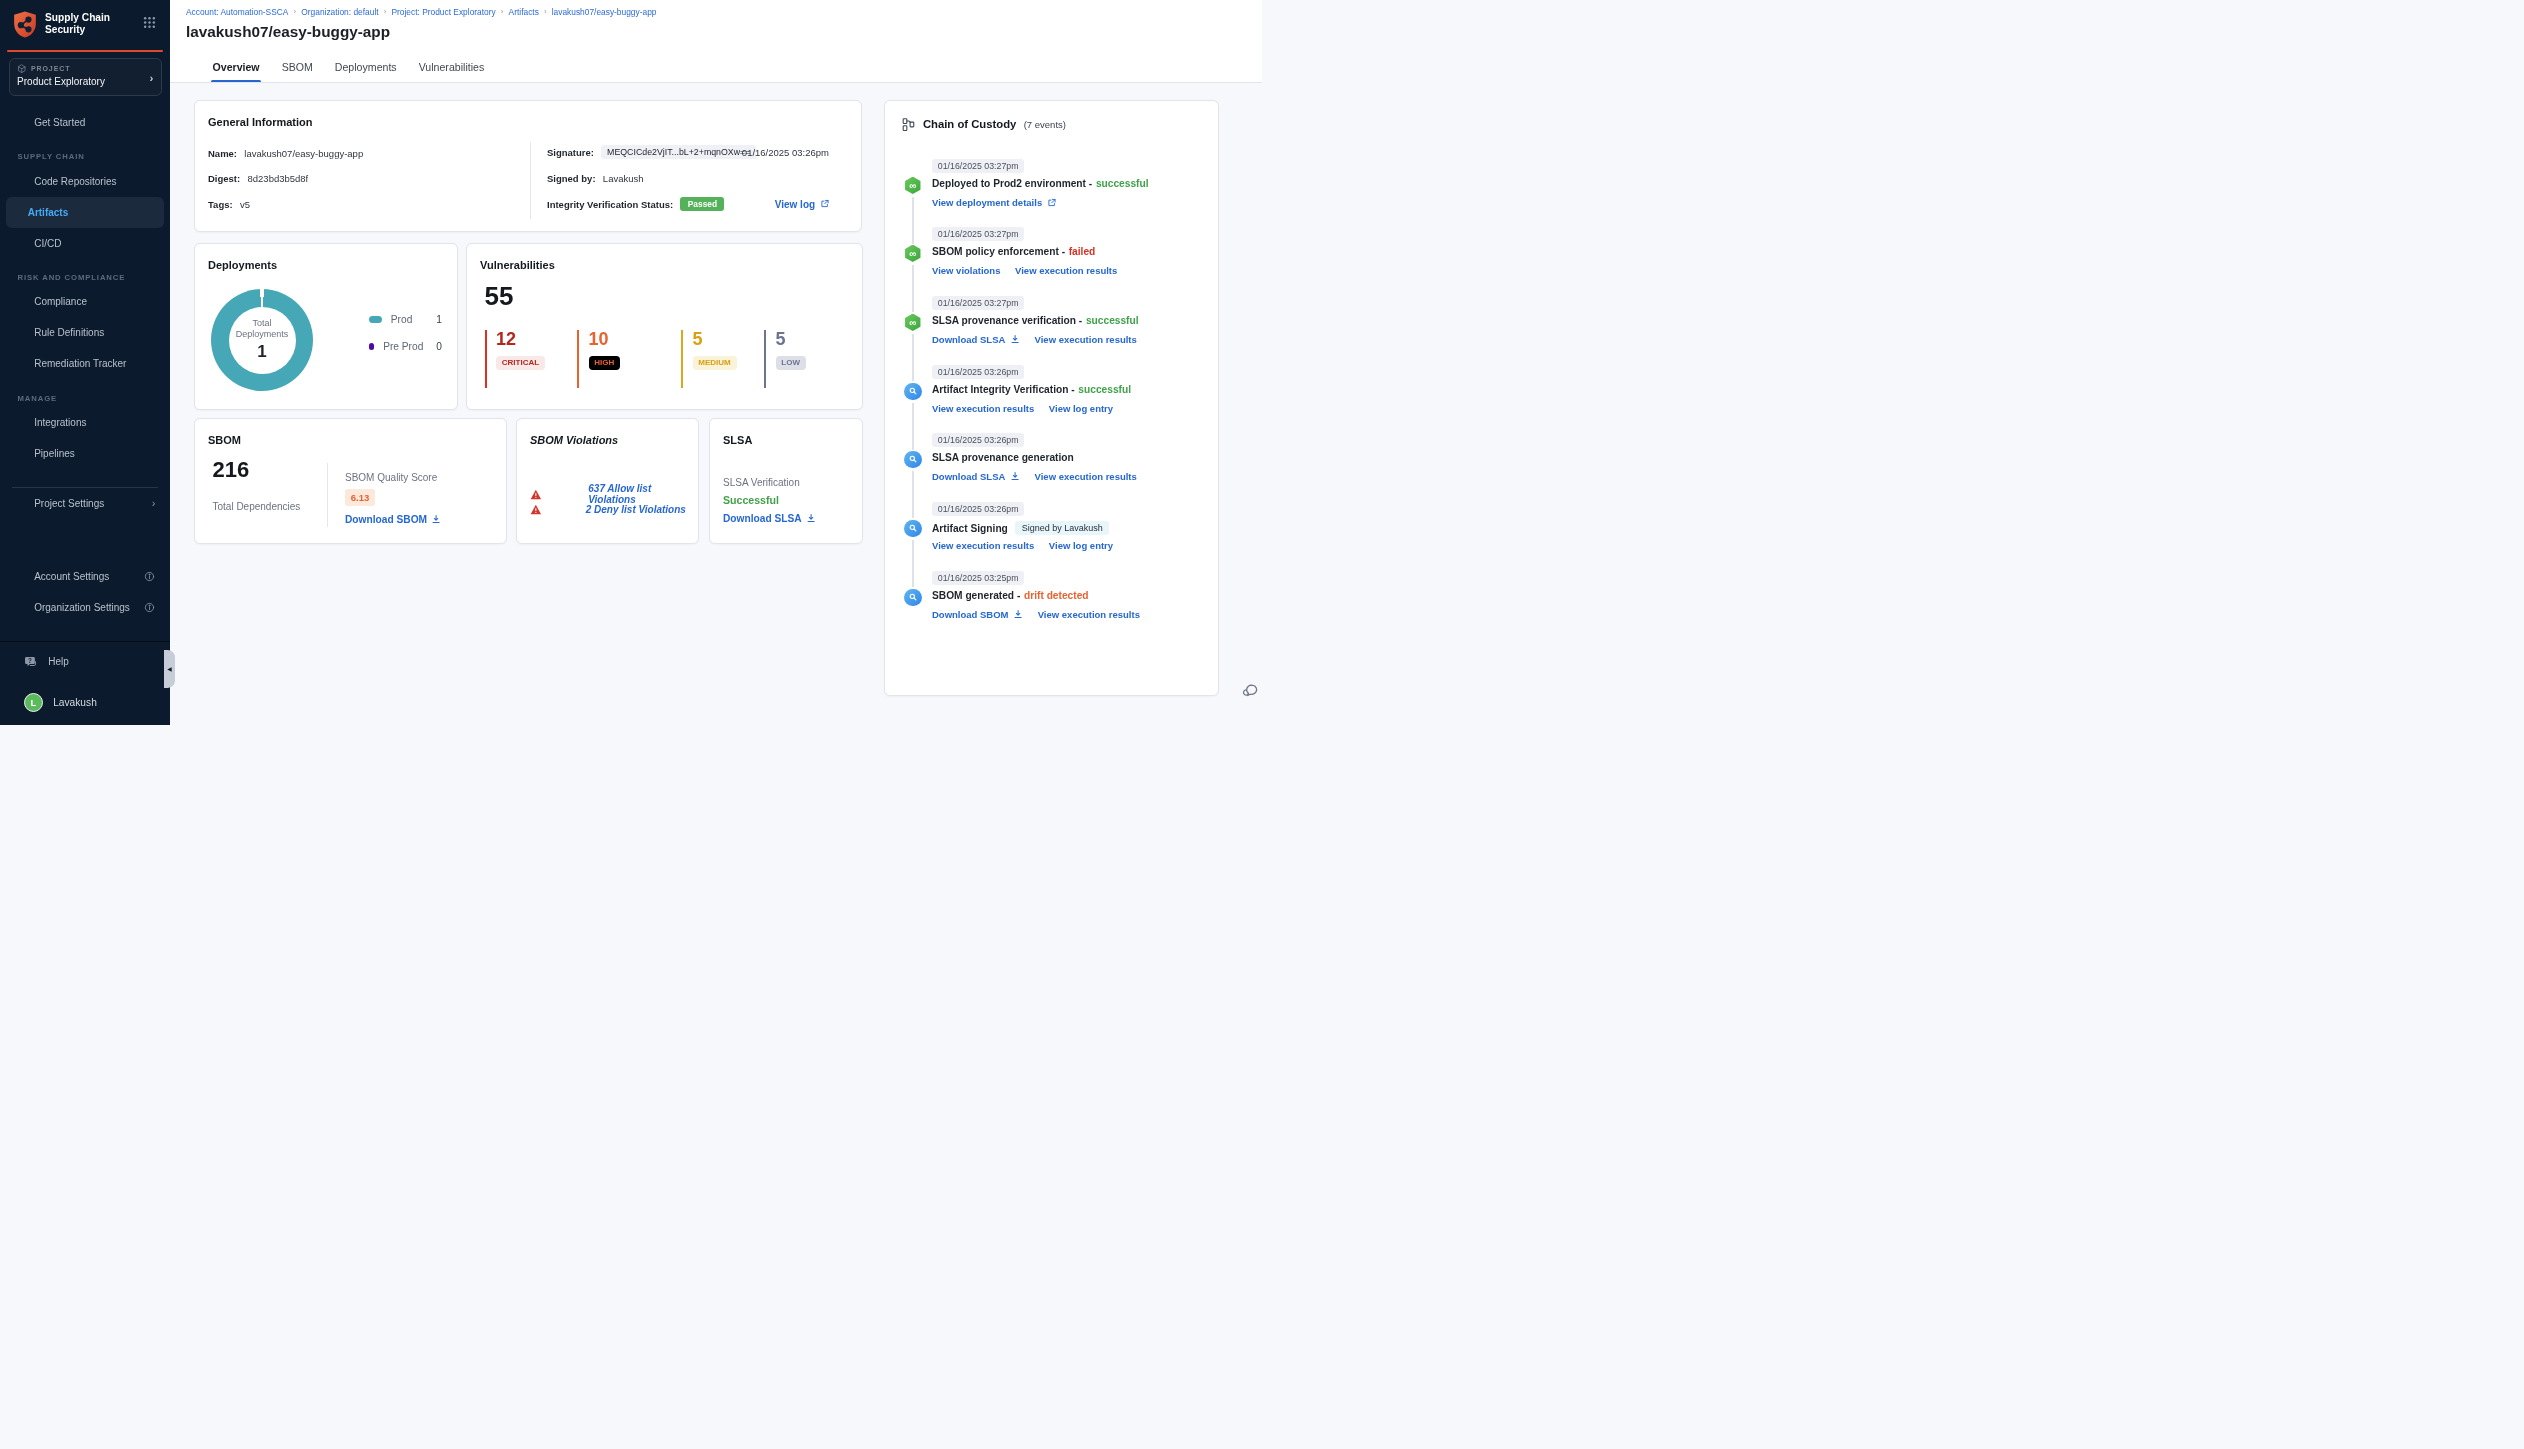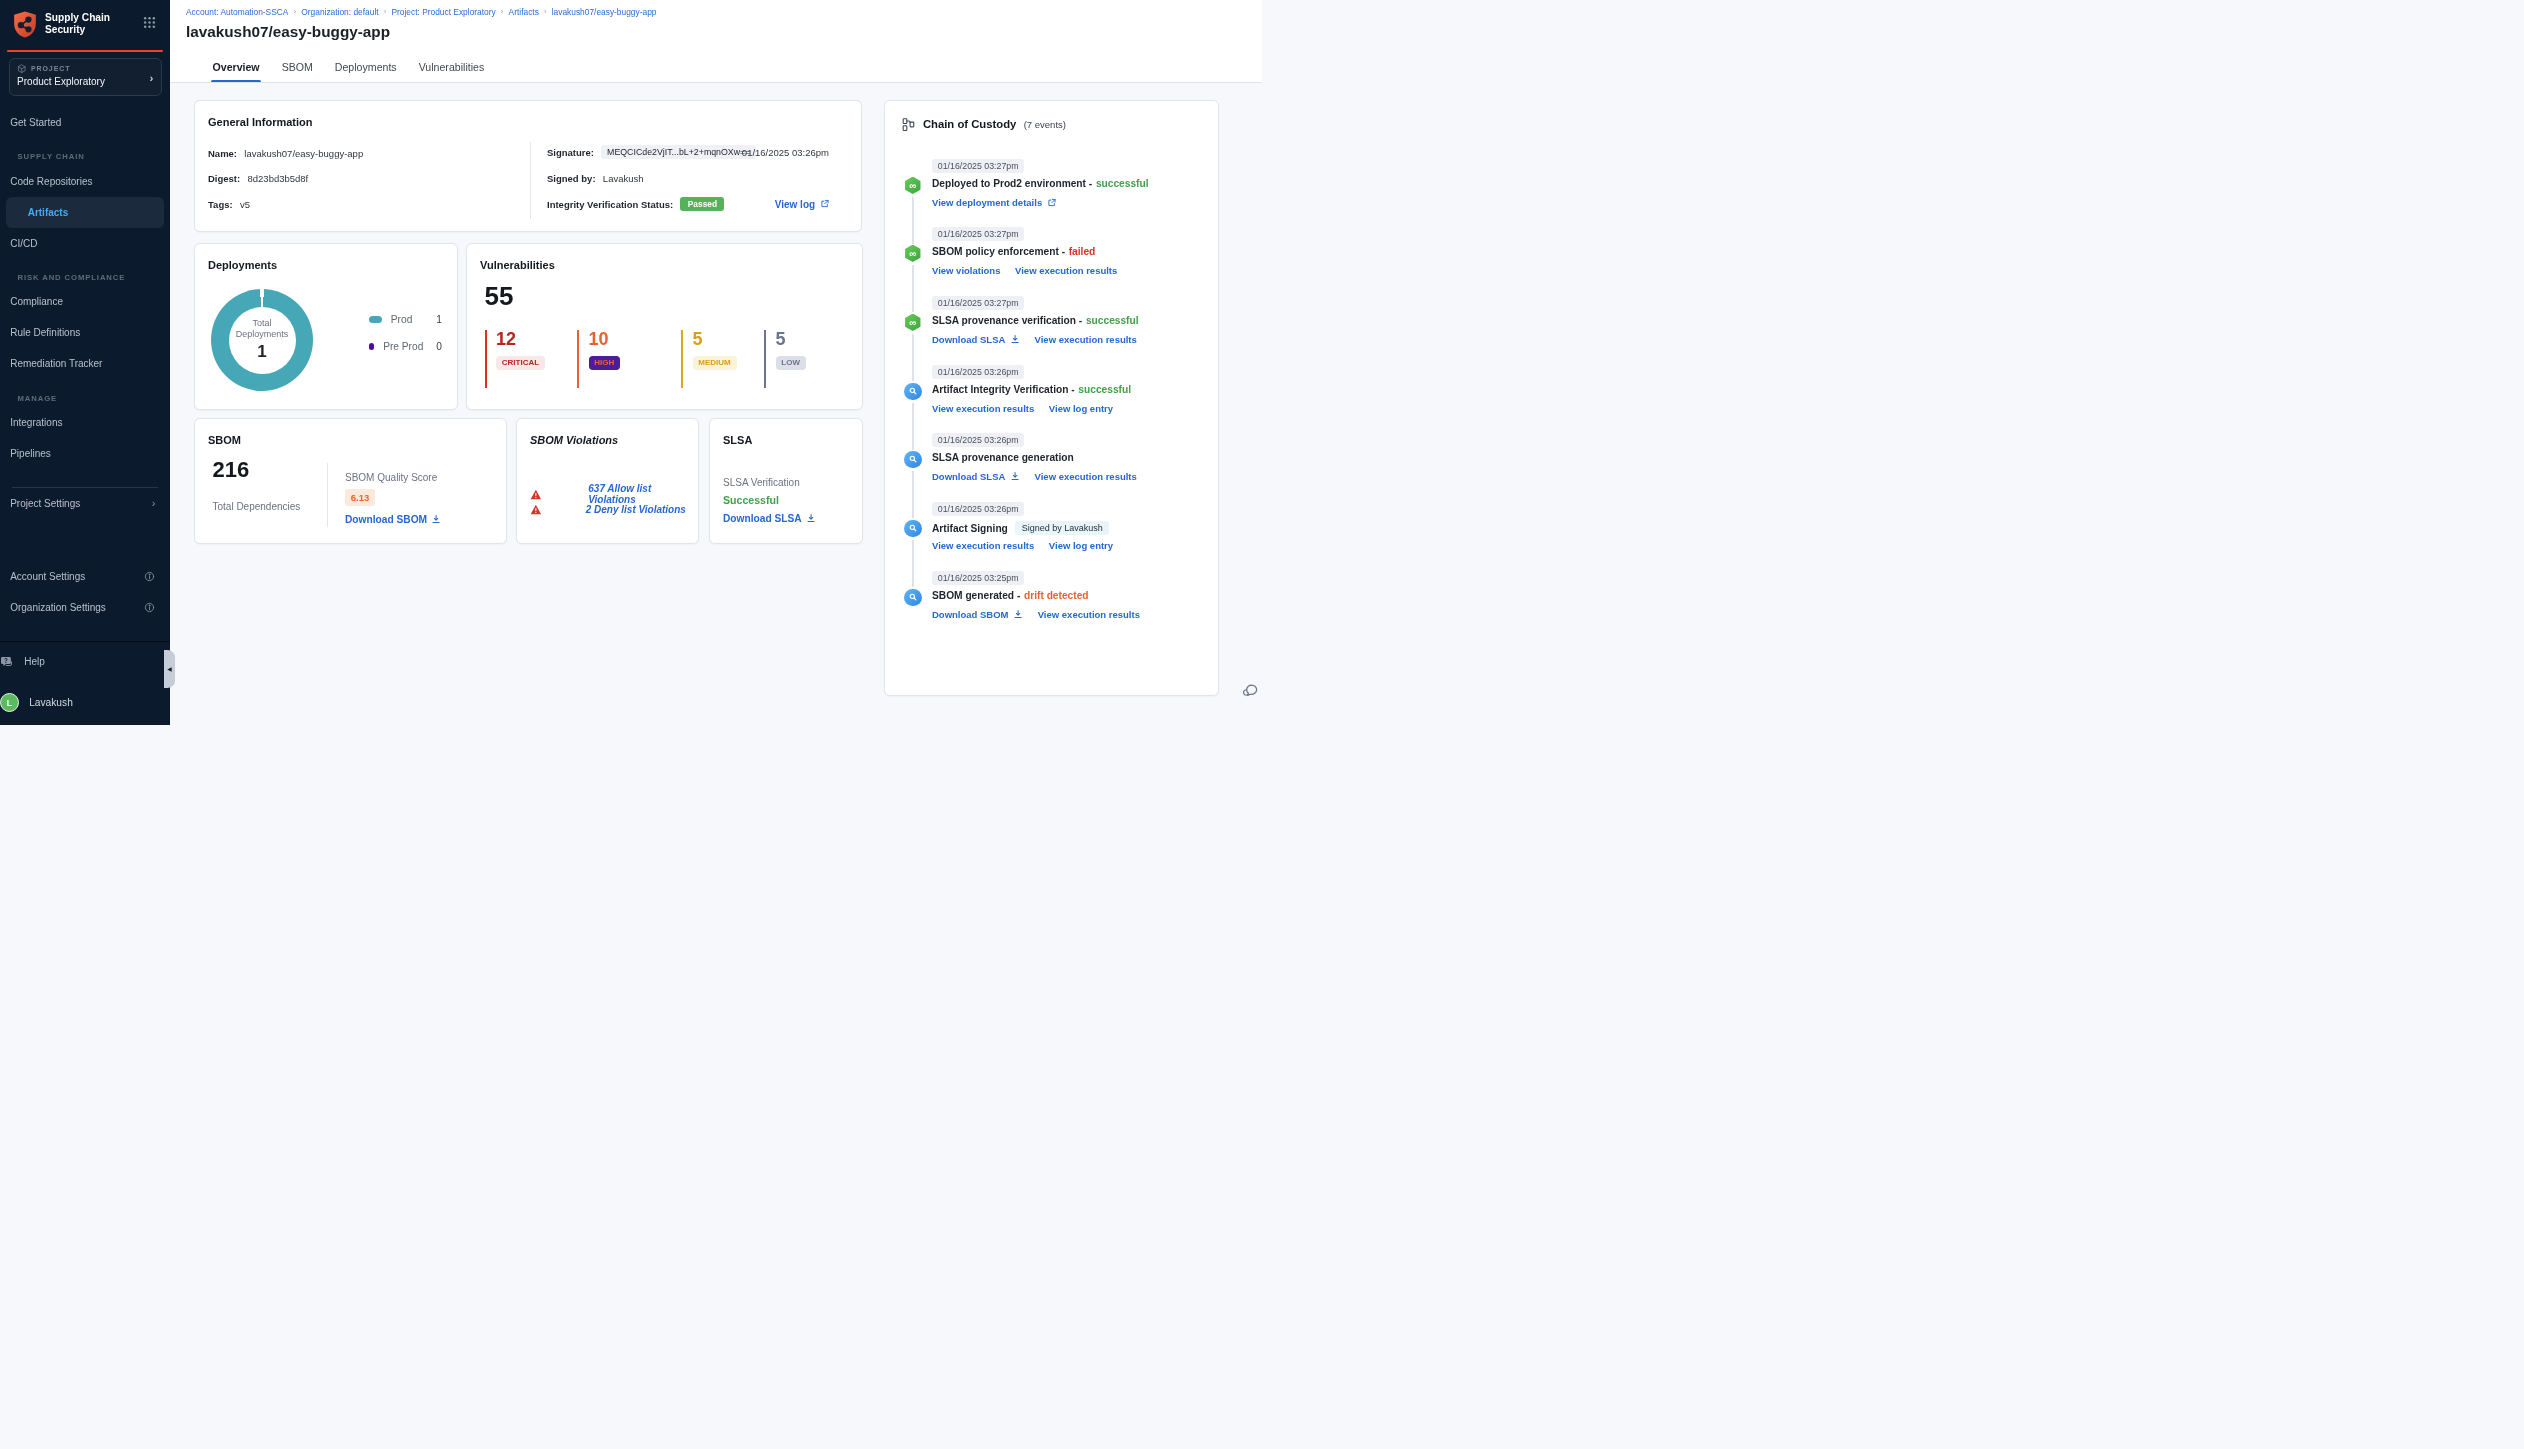--- a/index.html
+++ b/index.html
@@ -10,21 +10,21 @@
   .sidebar { position:absolute; left:0; top:0; width:170px; height:817px; background:#0B1A2C; z-index:5; }
   .mod-head { position:absolute; left:11.7px; top:10.2px; display:flex; align-items:flex-start; gap:7.3px; }
   .mod-title { color:#fff; font-size:10.2px; font-weight:bold; line-height:12.4px; padding-top:1.5px; }
   .waffle { position:absolute; left:143px; top:16px; cursor:pointer; }
   .redline { position:absolute; left:7.3px; top:50px; width:156px; height:2.2px; background:#E0492E; border-radius:1.5px; }
   .proj-card { position:absolute; left:8.8px; top:58px; width:153px; height:38px; background:#121F30; border:0.7px solid #2B3A4D; border-radius:5.8px; padding:5.1px 7.3px; cursor:pointer; }
   .proj-label { display:flex; align-items:center; gap:4.4px; color:#7D8794; font-size:7px; font-weight:bold; letter-spacing:0.9px; }
   .proj-name { color:#F2F4F7; font-size:10px; margin-top:2.9px; }
   .proj-chev { position:absolute; right:7.3px; top:11.7px; color:#C3C9D4; font-size:11.7px; font-weight:bold; }
   #nav { position:absolute; left:0; top:107px; width:170px; }
-  .nav-item { height:31px; display:flex; align-items:center; gap:10.2px; padding-left:0; color:#8D97A8; font-size:10px; cursor:pointer; position:relative; }
+  .nav-item { height:31px; display:flex; align-items:center; gap:10.2px; padding-left:24px; color:#8D97A8; font-size:10px; cursor:pointer; position:relative; }
   .nav-item .lbl { color:#B9C1CC; }
   .nav-item.active { background:#1C2A3E; border-radius:5.8px; margin:0 5.8px; padding-left:11.7px; color:#46A9F4; }
   .nav-item.active .lbl { color:#46A9F4; font-weight:bold; }
   .nav-section { height:17.5px; margin-top:10.2px; padding-left:17.5px; color:#5D6B7C; font-size:7.7px; font-weight:bold; letter-spacing:0.9px; display:flex; align-items:center; }
   .nav-divider { margin:17.5px 11.7px 0 11.7px; border-top:0.7px solid #26354A; }
   .trail { position:absolute; right:14.6px; color:#8D97A8; }
   #nav2 { position:absolute; left:0; top:561px; width:170px; }
   .bottom-sep { position:absolute; left:0; top:641px; width:170px; border-top:1.5px solid #050D18; }
   #nav3 { position:absolute; left:0; top:646px; width:170px; }
   .avatar { width:19px; height:19px; border-radius:50%; background:#5BBA5E; color:#fff; font-size:9.5px; font-weight:bold; display:flex; align-items:center; justify-content:center; border:1.5px solid #EAF6EA; }
@@ -350,21 +350,21 @@
         <span class="leg-val">0</span>
       </div>
     </div>
 </section>
 
 <section class="card" id="card-vulns">
   <div class="card-title">Vulnerabilities</div>
   <div class="vuln-total">55</div>
   <div id="sev-row">
       <div class="sev" style="left: 17.5px; border-left-color: rgb(225, 46, 33);"><div class="sev-num" style="color: rgb(179, 39, 29);">12</div><span class="sev-badge" style="background: rgb(248, 232, 231); color: rgb(179, 39, 29);">CRITICAL</span></div>
-      <div class="sev" style="left: 110px; border-left-color: rgb(232, 98, 47);"><div class="sev-num" style="color: rgb(232, 98, 47);">10</div><span class="sev-badge" style="background: #4c1d95; color: rgb(232, 98, 47);">HIGH</span></div>
+      <div class="sev" style="left: 110px; border-left-color: rgb(232, 98, 47);"><div class="sev-num" style="color: rgb(232, 98, 47);">10</div><span class="sev-badge" style="background: #000000; color: rgb(232, 98, 47);">HIGH</span></div>
       <div class="sev" style="left: 214px; border-left-color: rgb(217, 168, 30);"><div class="sev-num" style="color: rgb(217, 160, 18);">5</div><span class="sev-badge" style="background: rgb(250, 243, 218); color: rgb(217, 160, 18);">MEDIUM</span></div>
       <div class="sev" style="left: 297px; border-left-color: rgb(108, 116, 144);"><div class="sev-num" style="color: rgb(108, 116, 144);">5</div><span class="sev-badge" style="background: rgb(220, 222, 232); color: rgb(108, 116, 144);">LOW</span></div>
     </div>
 </section>
 
 <section class="card" id="card-sbom">
   <div class="card-title">SBOM</div>
   <div class="sbom-total">216</div>
   <div class="sbom-deps">Total Dependencies</div>
   <div class="sbom-divider"></div>

